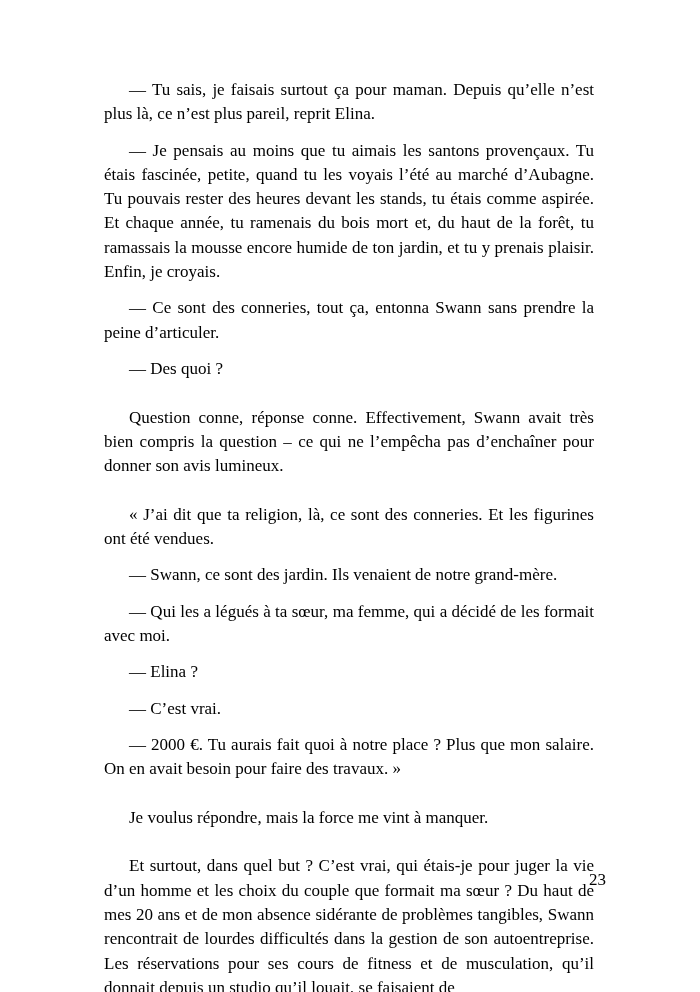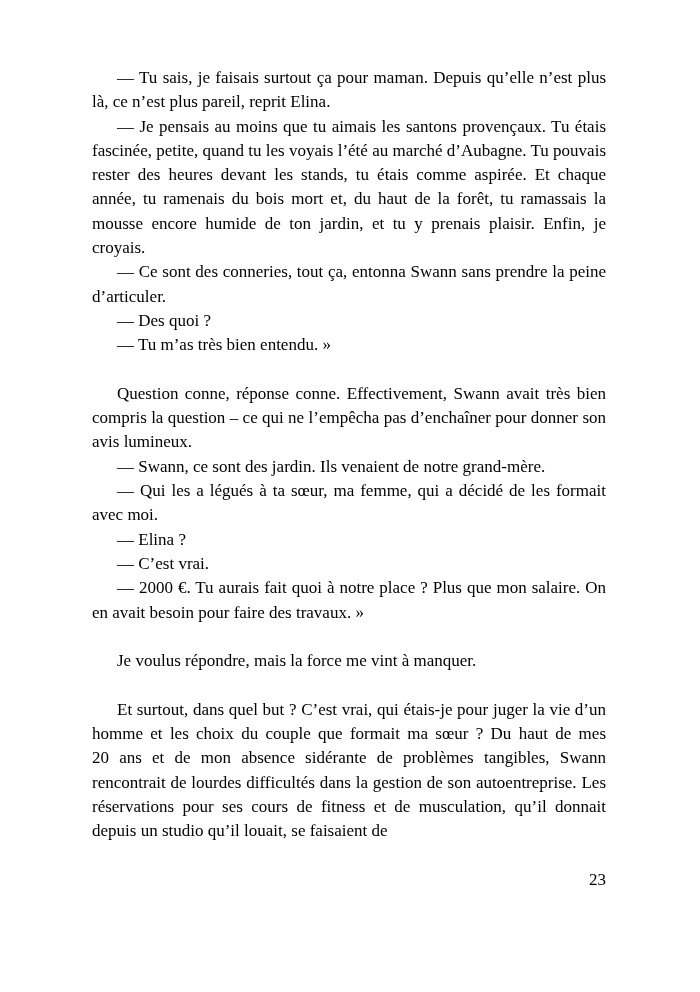--- a/index.html
+++ b/index.html
@@ -18,21 +18,21 @@
   }
   .text-block {
     position: absolute;
     left: 92px;
     top: 66px;
     width: 514px;
     font-size: 17px;
     line-height: 24.3px;
   }
   .para {
-    margin: 0;
+    margin: 12px;
     text-indent: 25px;
     text-align: justify;
     hyphens: none;
     -webkit-hyphens: none;
     word-spacing: normal;
   }
   .para.gap {
     margin-top: 24.3px;
     font-family: Liberation Serif, serif;
   }
@@ -46,22 +46,22 @@
 </style>
 </head>
 <body>
 
 <div class="page">
   <main class="text-block">
       <p class="para">— Tu sais, je faisais surtout ça pour maman. Depuis qu’elle n’est plus là, ce n’est plus pareil, reprit Elina.</p>
       <p class="para">— Je pensais au moins que tu aimais les santons provençaux. Tu étais fascinée, petite, quand tu les voyais l’été au marché d’Aubagne. Tu pouvais rester des heures devant les stands, tu étais comme aspirée. Et chaque année, tu ramenais du bois mort et, du haut de la forêt, tu ramassais la mousse encore humide de ton jardin, et tu y prenais plaisir. Enfin, je croyais.</p>
       <p class="para">— Ce sont des conneries, tout ça, entonna Swann sans prendre la peine d’articuler.</p>
       <p class="para">— Des quoi&nbsp;?</p>
-      <p class="para">— Tu m’as très bien entendu.&nbsp;»</p>
       <p class="para gap">Question conne, réponse conne. Effectivement, Swann avait très bien compris la question – ce qui ne l’empêcha pas d’enchaîner pour donner son avis lumineux.</p>
+      <p class="para gap">«&nbsp;J’ai dit que ta religion, là, ce sont des conneries. Et les figurines ont été vendues.</p>
       <p class="para">— Swann, ce sont des jardin. Ils venaient de notre grand-mère.</p>
       <p class="para">— Qui les a légués à ta sœur, ma femme, qui a décidé de les formait avec moi.</p>
       <p class="para">— Elina&nbsp;?</p>
       <p class="para">— C’est vrai.</p>
       <p class="para">— 2000&nbsp;€. Tu aurais fait quoi à notre place&nbsp;? Plus que mon salaire. On en avait besoin pour faire des travaux.&nbsp;»</p>
       <p class="para gap">Je voulus répondre, mais la force me vint à manquer.</p>
       <p class="para gap">Et surtout, dans quel but&nbsp;? C’est vrai, qui étais-je pour juger la vie d’un homme et les choix du couple que formait ma sœur&nbsp;? Du haut de mes 20&nbsp;ans et de mon absence sidérante de problèmes tangibles, Swann rencontrait de lourdes difficultés dans la gestion de son autoentreprise. Les réservations pour ses cours de fitness et de musculation, qu’il donnait depuis un studio qu’il louait, se faisaient de</p>
     </main>
   <div class="page-number">23</div>
 </div>

